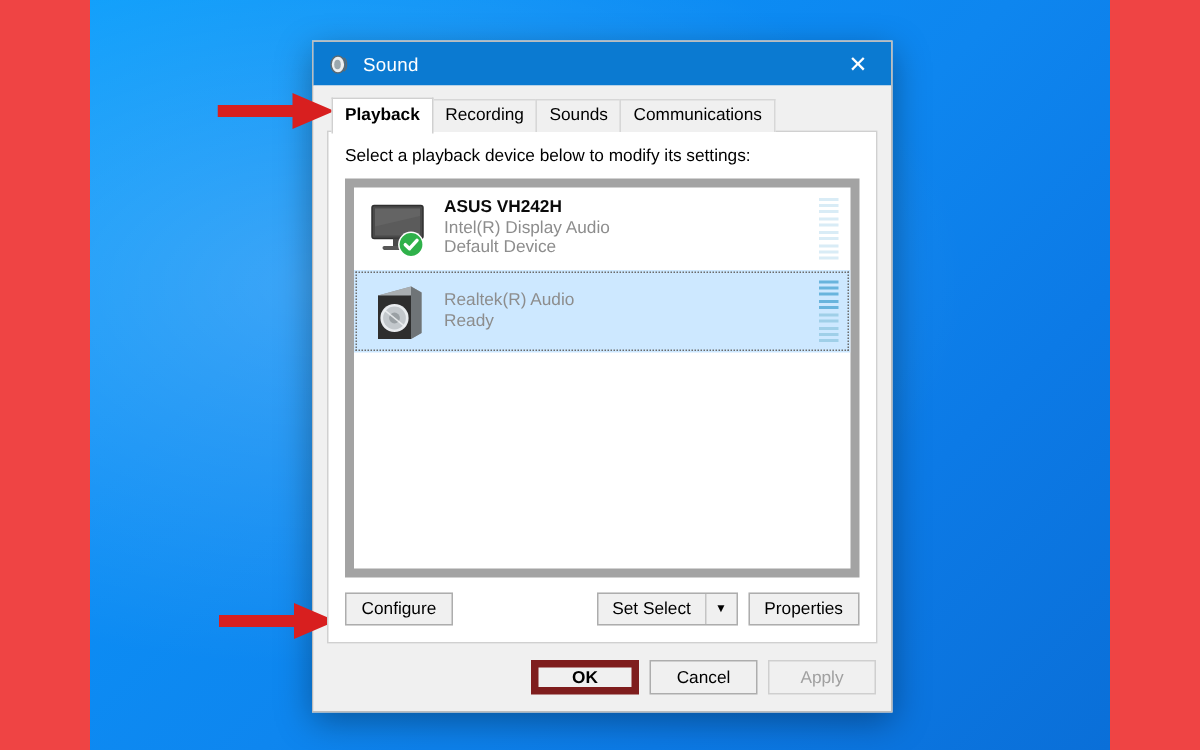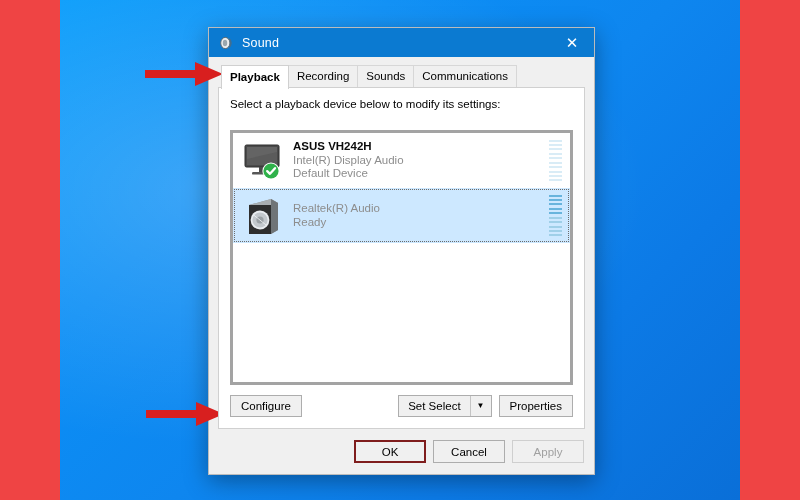--- a/index.html
+++ b/index.html
@@ -89,21 +89,21 @@
     background: #f0f0f0;
     display: flex;
     flex-direction: column;
     padding: 8px 9px 0 9px;
     box-sizing: border-box;
   }
 
   
   #tabstrip {
     display: flex;
-    align-items: flex-start;
+    align-items: center;
     height: 23px;
     position: relative;
     z-index: 2;
     padding-left: 3px;
   }
   .tab {
     font-size: 11.5px;
     color: #000;
     padding: 3px 8px 4px 8px;
     border: 1px solid #d7d7d7;
@@ -138,24 +138,23 @@
   }
   #instruction {
     font-size: 11.5px;
     color: #000;
     margin-bottom: 9px;
   }
 
   
   #device-list {
     flex: 1 1 auto;
-    border: 3px solid #a3a3a3;
+    border: 6px solid #a3a3a3;
     background: #ffffff;
     overflow: hidden;
-    margin-top: 11px;
   }
   .device-row {
     display: flex;
     align-items: center;
     height: 55px;
     padding: 0 6px 0 7px;
     box-sizing: border-box;
     cursor: default;
   }
   .device-row.selected {
@@ -227,21 +226,22 @@
     justify-content: center;
     box-sizing: border-box;
     cursor: default;
   }
   .btn.disabled {
     color: #a0a0a0;
     background: #f0f0f0;
     border-color: #cfcfcf;
   }
   .btn.default {
-    border: 2px solid #7f1d1d;
+    border: 5px solid #7f1d1d;
+    font-weight: bold;
   }
   #spacer-flex { flex: 1 1 auto; }
 
   
   #set-default-split {
     display: flex;
     align-items: stretch;
     height: 22px;
     border: 1px solid #adadad;
     background: #f0f0f0;

